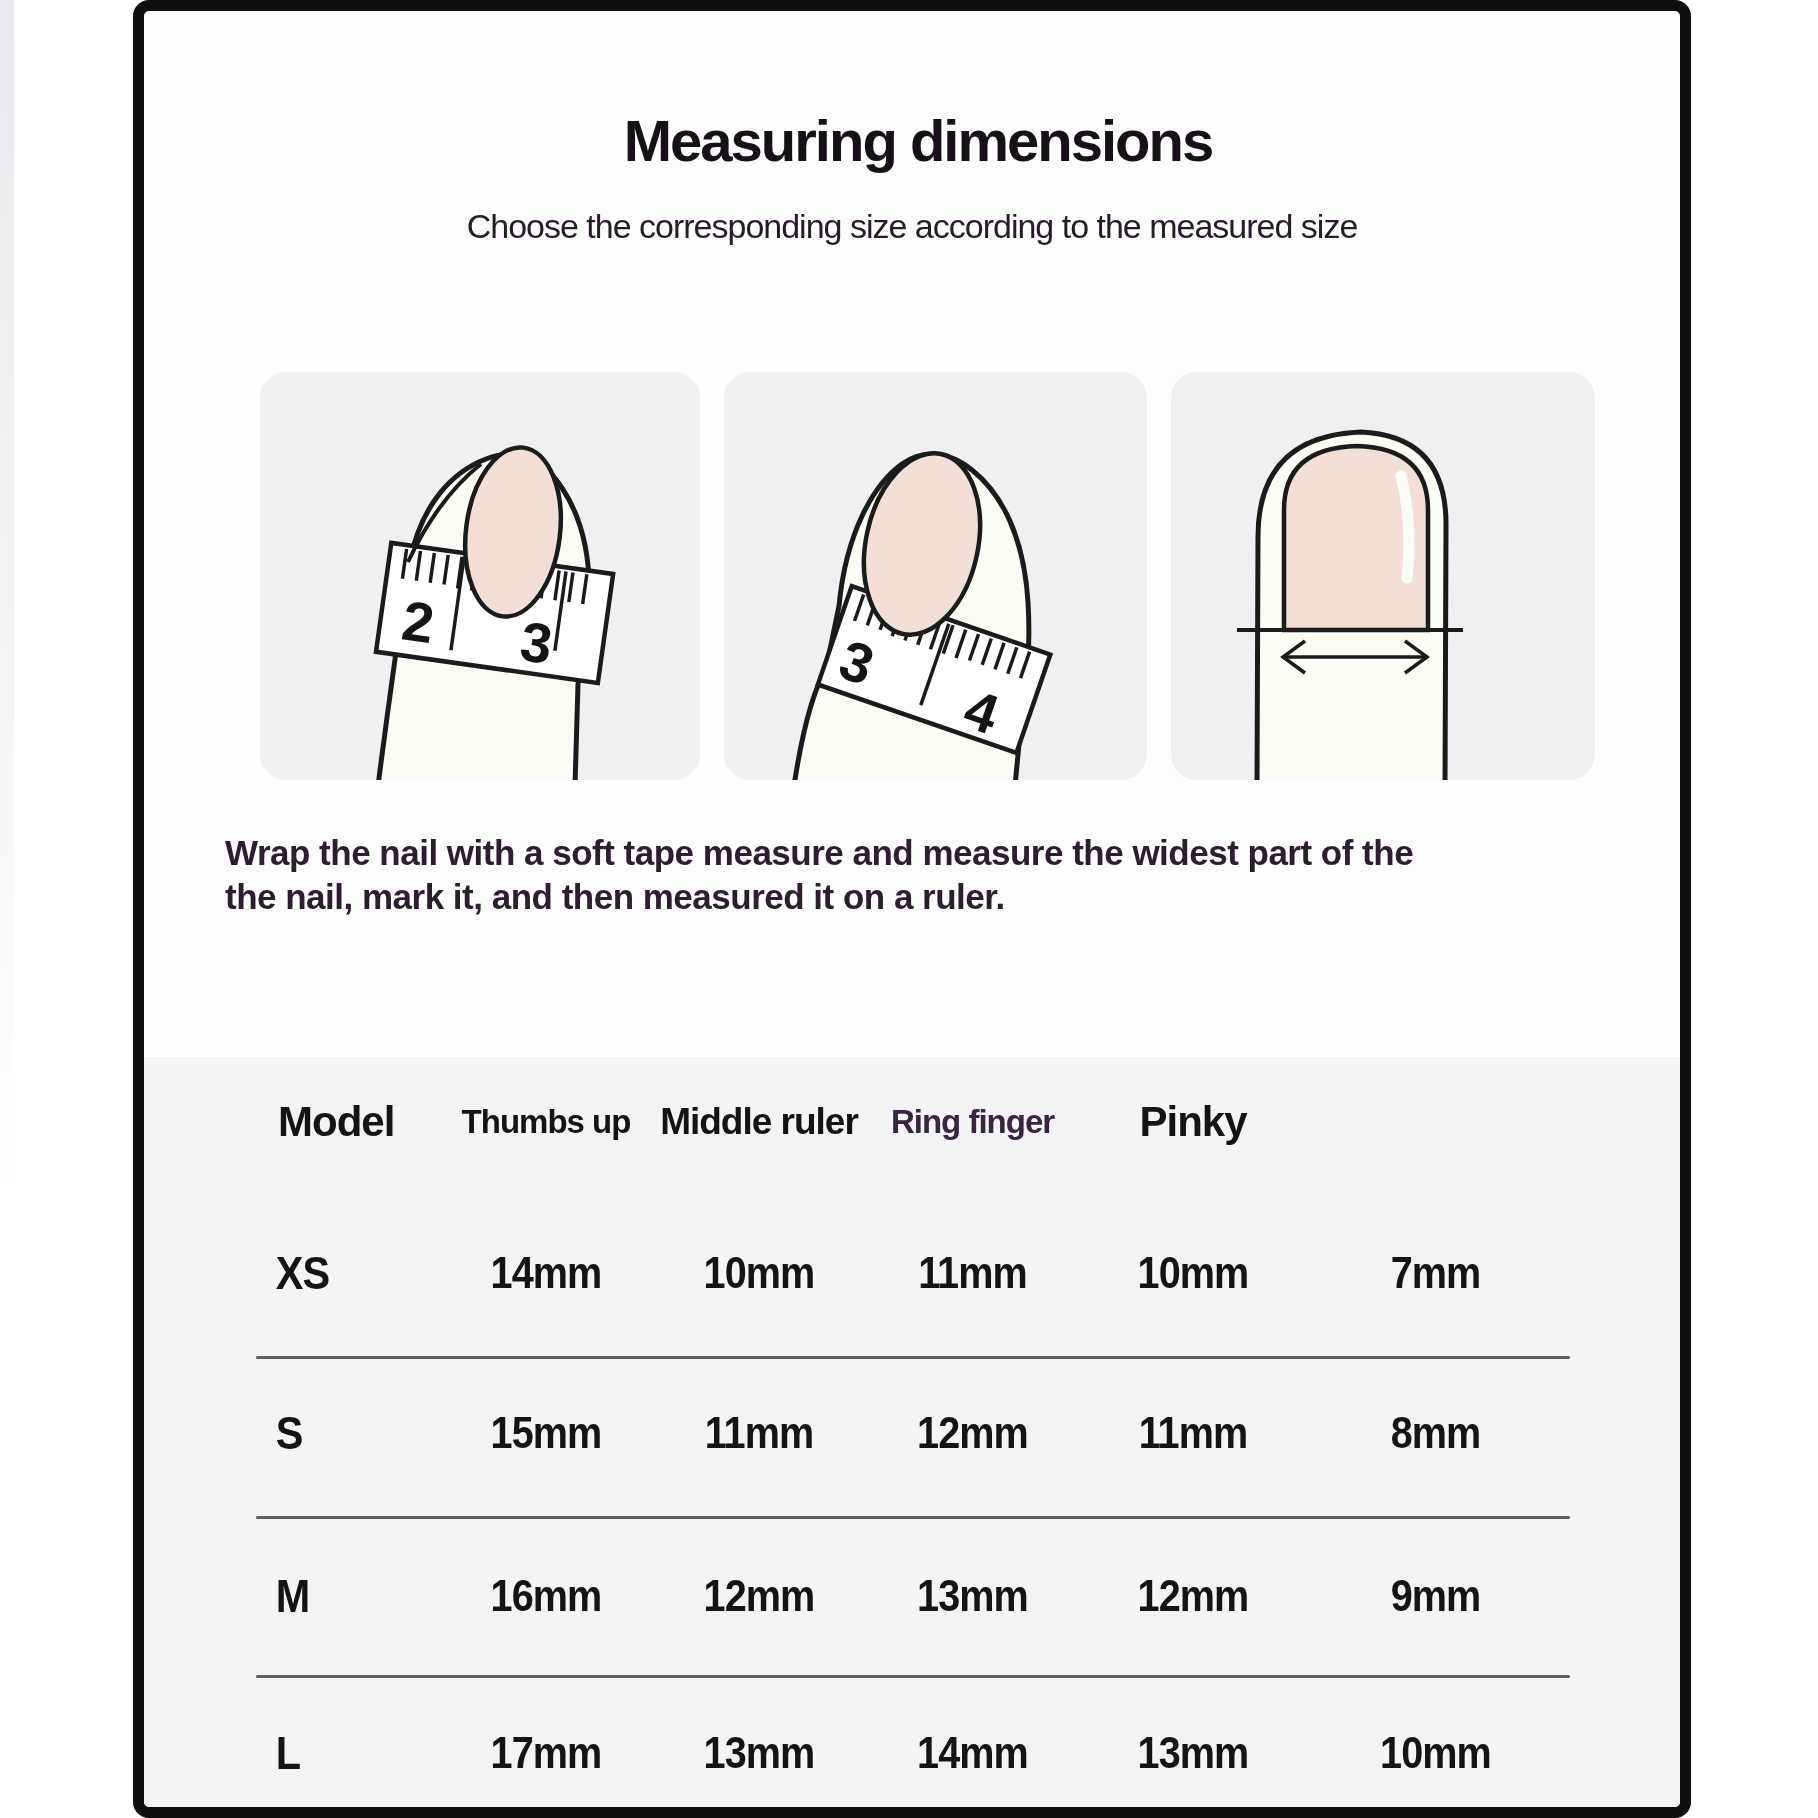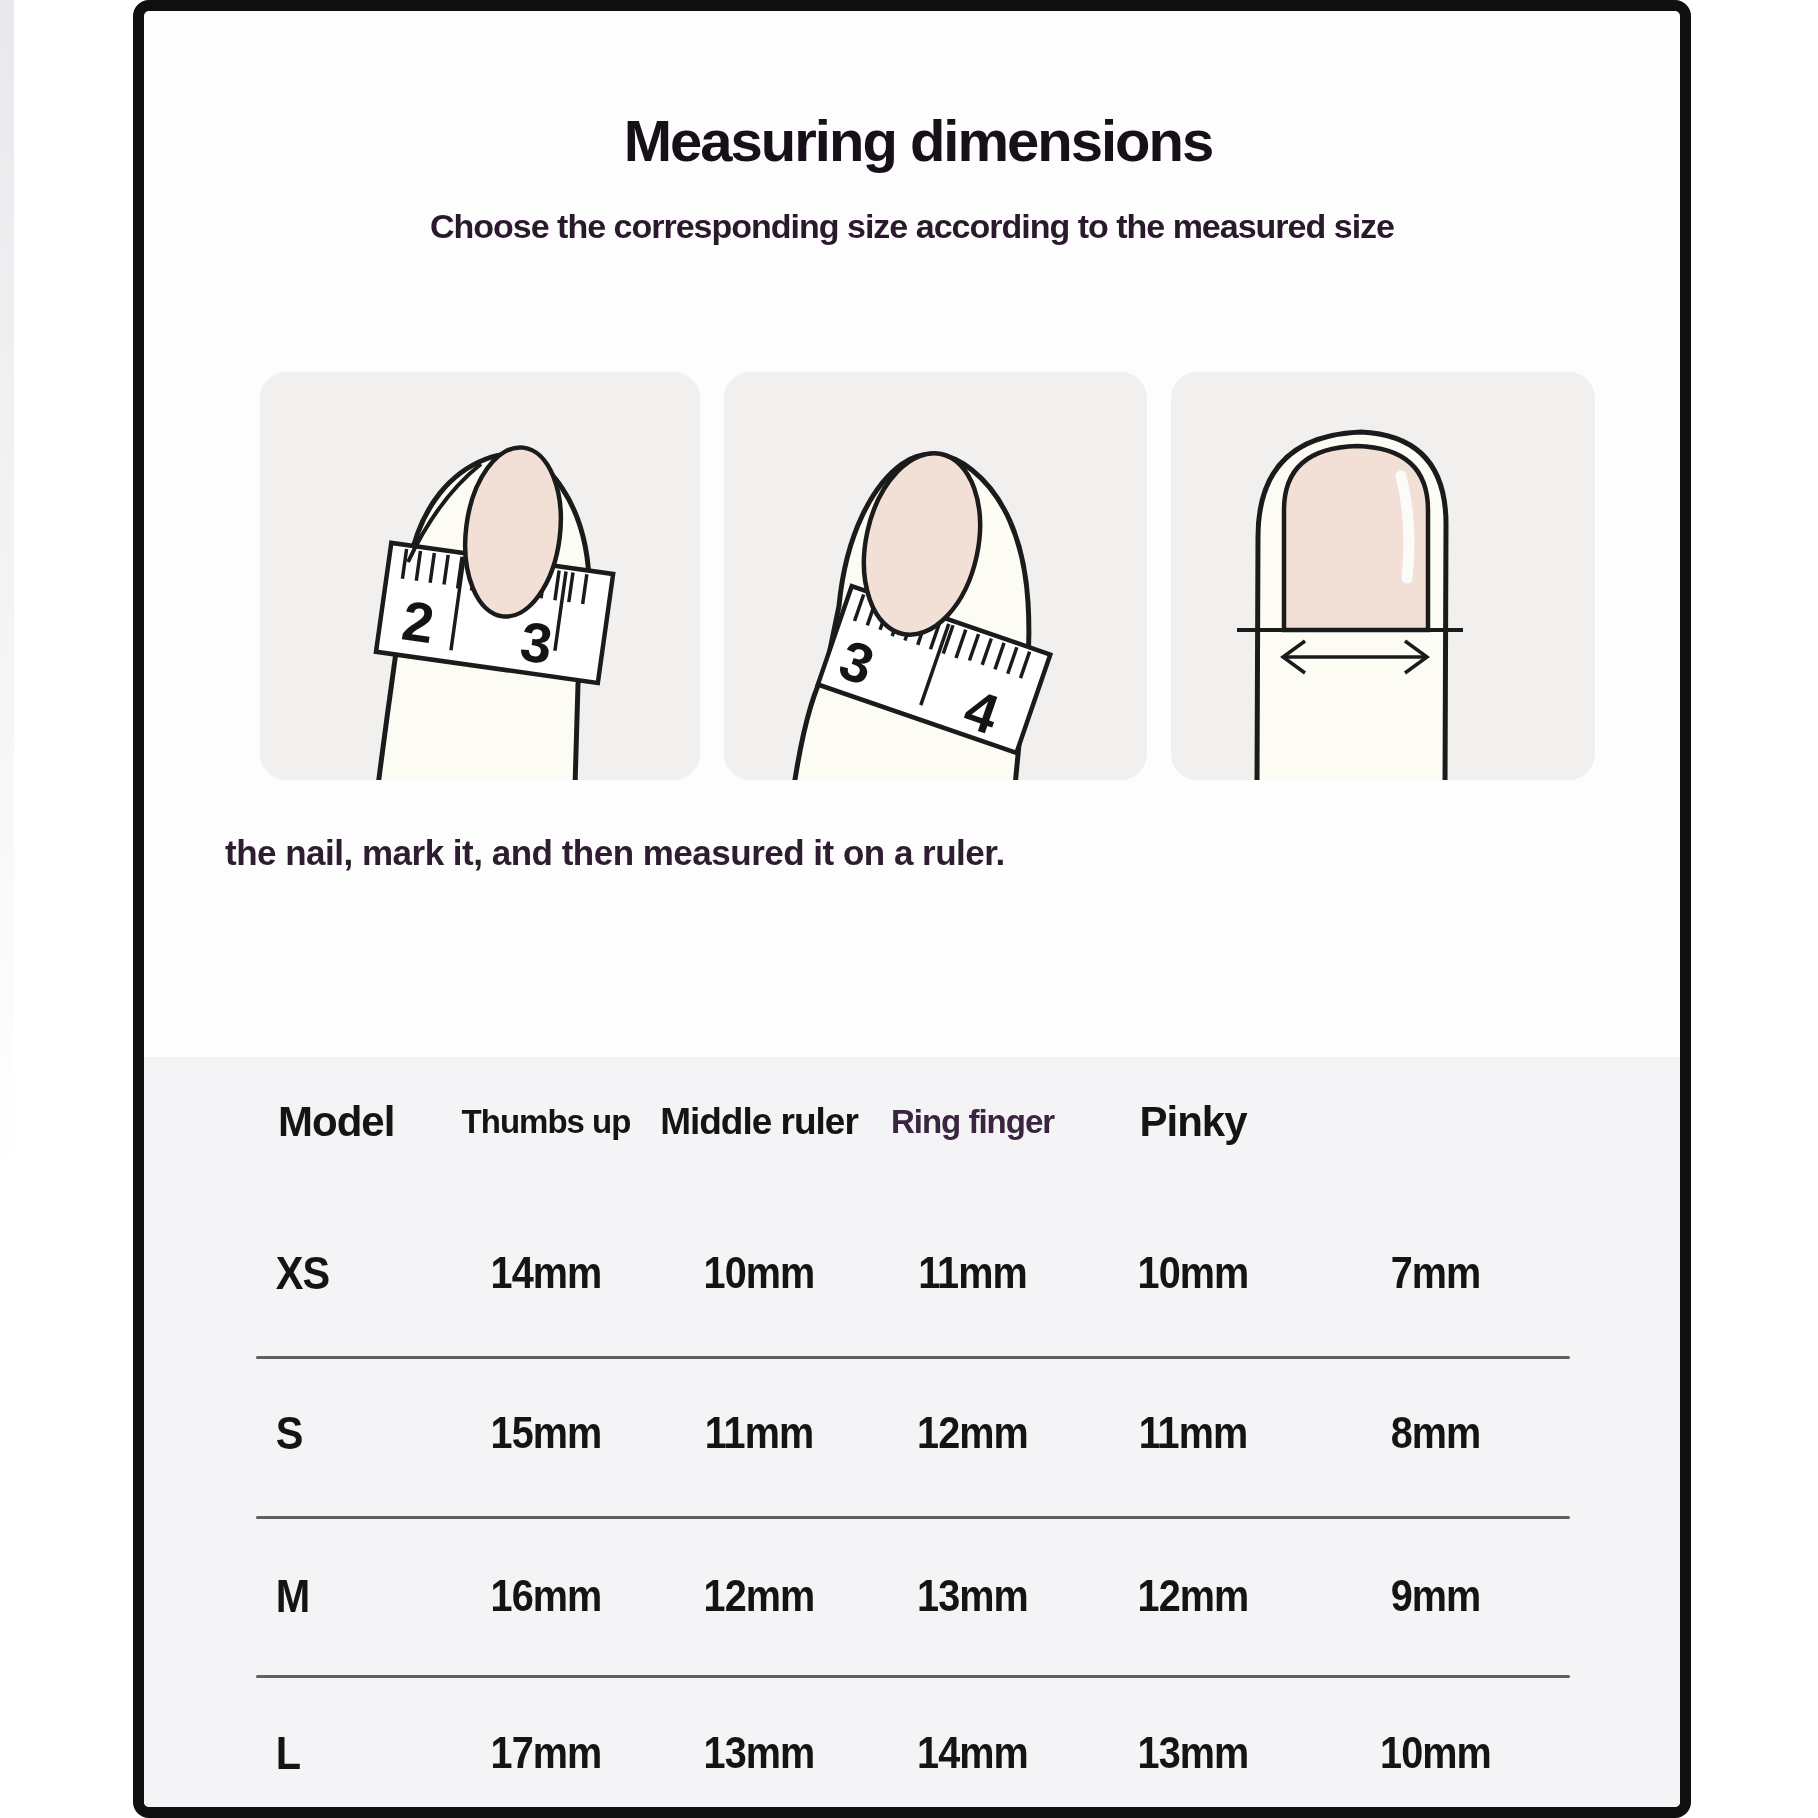--- a/index.html
+++ b/index.html
@@ -5,21 +5,21 @@
   html,body{margin:0;padding:0;background:#ffffff;}
   .canvas{position:relative;width:1818px;height:1818px;background:#ffffff;overflow:hidden;
           font-family:"Liberation Sans",sans-serif;}
   .edge-strip{position:absolute;left:0;top:0;width:14px;height:1818px;
           background:linear-gradient(#e9e9ed,#ffffff 65%);}
   .frame{position:absolute;left:133px;top:0;width:1558px;height:1818px;box-sizing:border-box;
           border:11px solid #0f0f0f;border-radius:16px;background:#fdfdfd;overflow:hidden;}
   .title{position:absolute;left:12px;right:0;top:96px;text-align:center;
           font-size:58px;font-weight:bold;letter-spacing:-2px;color:#171019;}
   .subtitle{position:absolute;left:0;right:0;top:196px;text-align:center;
-          font-size:34px;font-weight:bold;letter-spacing:-1px;color:#2a192d;}
+          font-size:34px;font-weight:normal;letter-spacing:-1px;color:#2a192d;}
   .panels{position:absolute;left:116px;top:361px;display:flex;gap:24px;}
   .panel{height:408px;background:#f2f0ee;border-radius:26px;overflow:hidden;}
   .panel.p1{width:440px;}.panel.p2{width:423px;}.panel.p3{width:424px;}
   .panel svg{display:block;width:100%;height:100%;}
   .outline{fill:#fdfcf4;stroke:#1b1b1b;stroke-width:5;stroke-linejoin:round;}
   .detail{fill:none;stroke:#1b1b1b;stroke-width:4;}
   .tape{fill:#ffffff;stroke:#1b1b1b;stroke-width:4.5;}
   .ticks{fill:none;stroke:#1b1b1b;stroke-width:3.5;}
   .tape-num{font-family:"Liberation Sans",sans-serif;font-size:56px;font-weight:bold;fill:#141414;}
   .nail{stroke:#1b1b1b;stroke-width:4.5;}
@@ -95,20 +95,21 @@
           <g>
             <path class="arrow" d="M114,285 H254"></path>
             <path class="arrow" d="M134,269 L112,285 L134,301"></path>
             <path class="arrow" d="M234,269 L256,285 L234,301"></path>
           </g>
         </svg>
       </div>
     </div>
 
     <div class="instructions">
+      <div>Wrap the nail with a soft tape measure and measure the widest part of the</div>
       <div>the nail, mark it, and then measured it on a ruler.</div>
     </div>
 
     <div class="table-section">
 
       <div class="trow thead">
         <div class="h-big">Model</div>
         <div class="h-sm">Thumbs up</div>
         <div class="h-mid">Middle ruler</div>
         <div class="h-ring">Ring finger</div>

